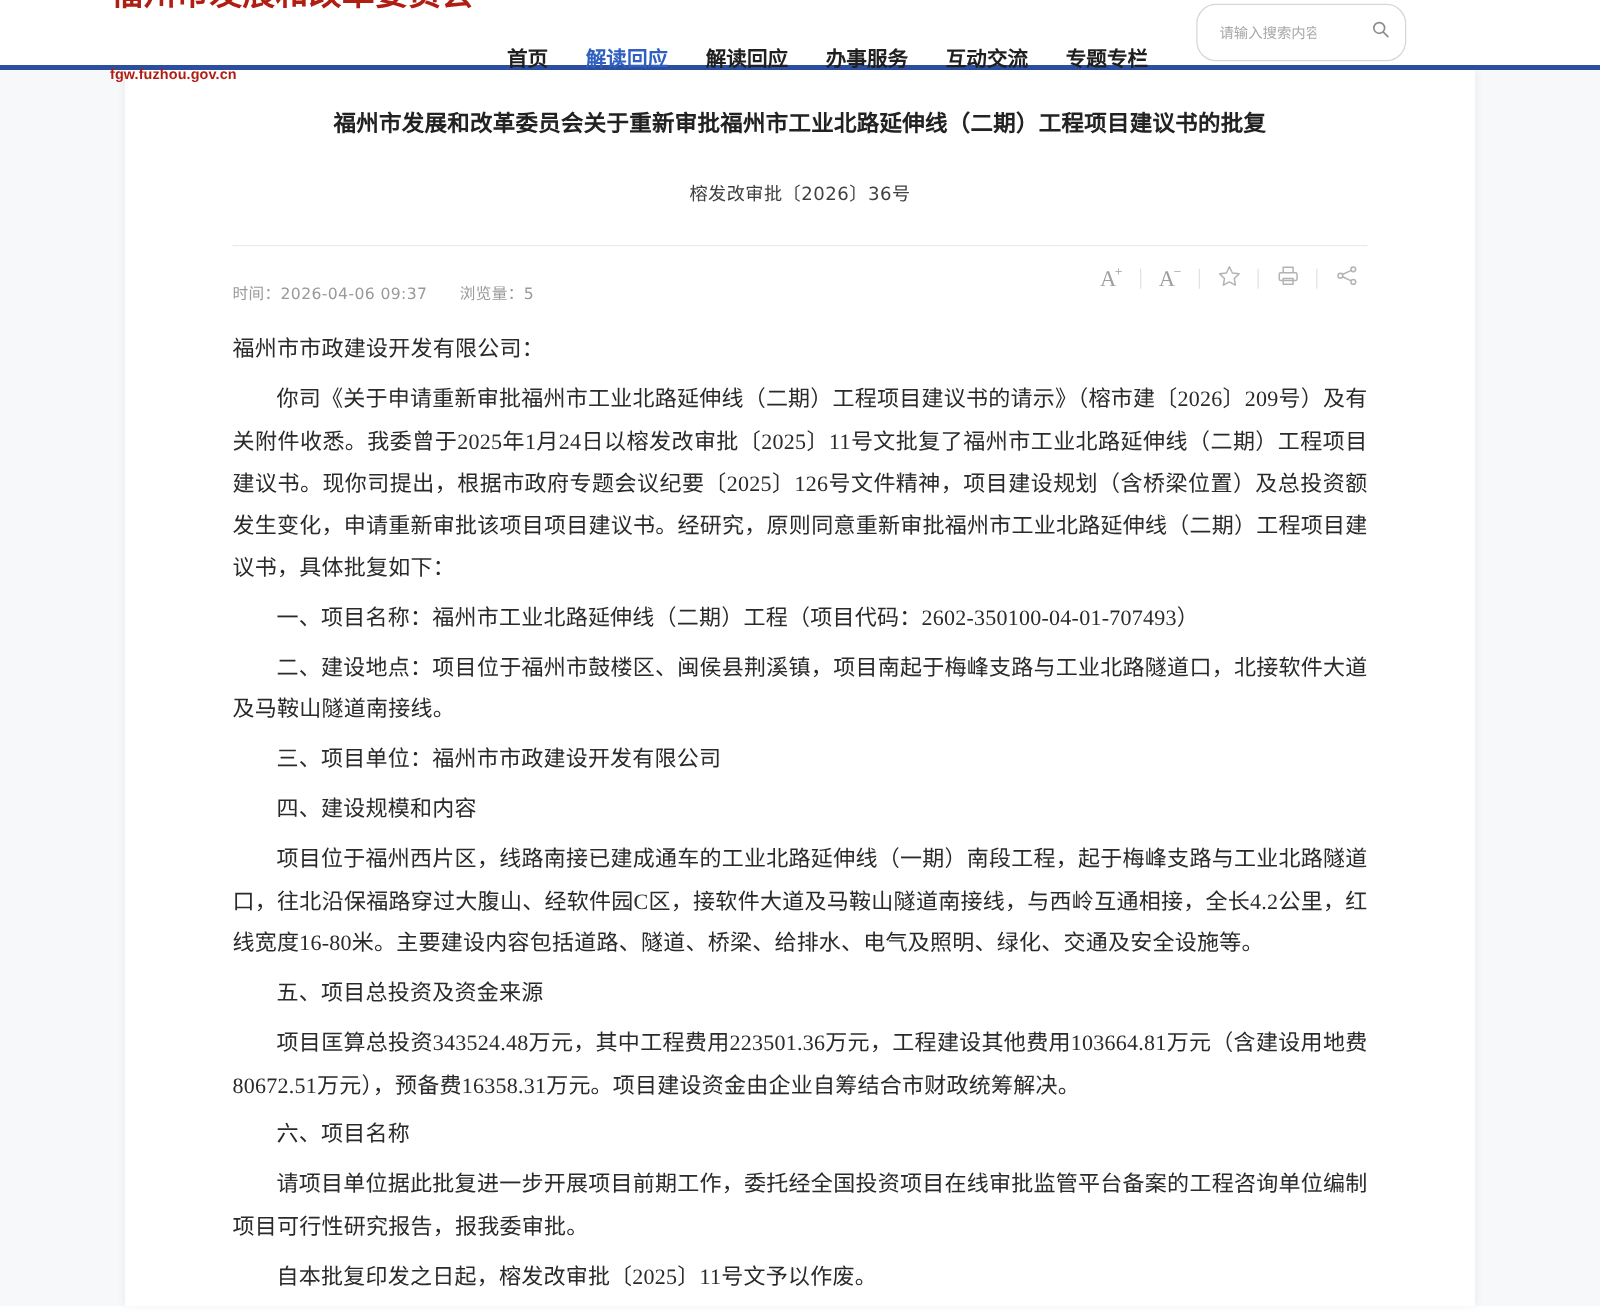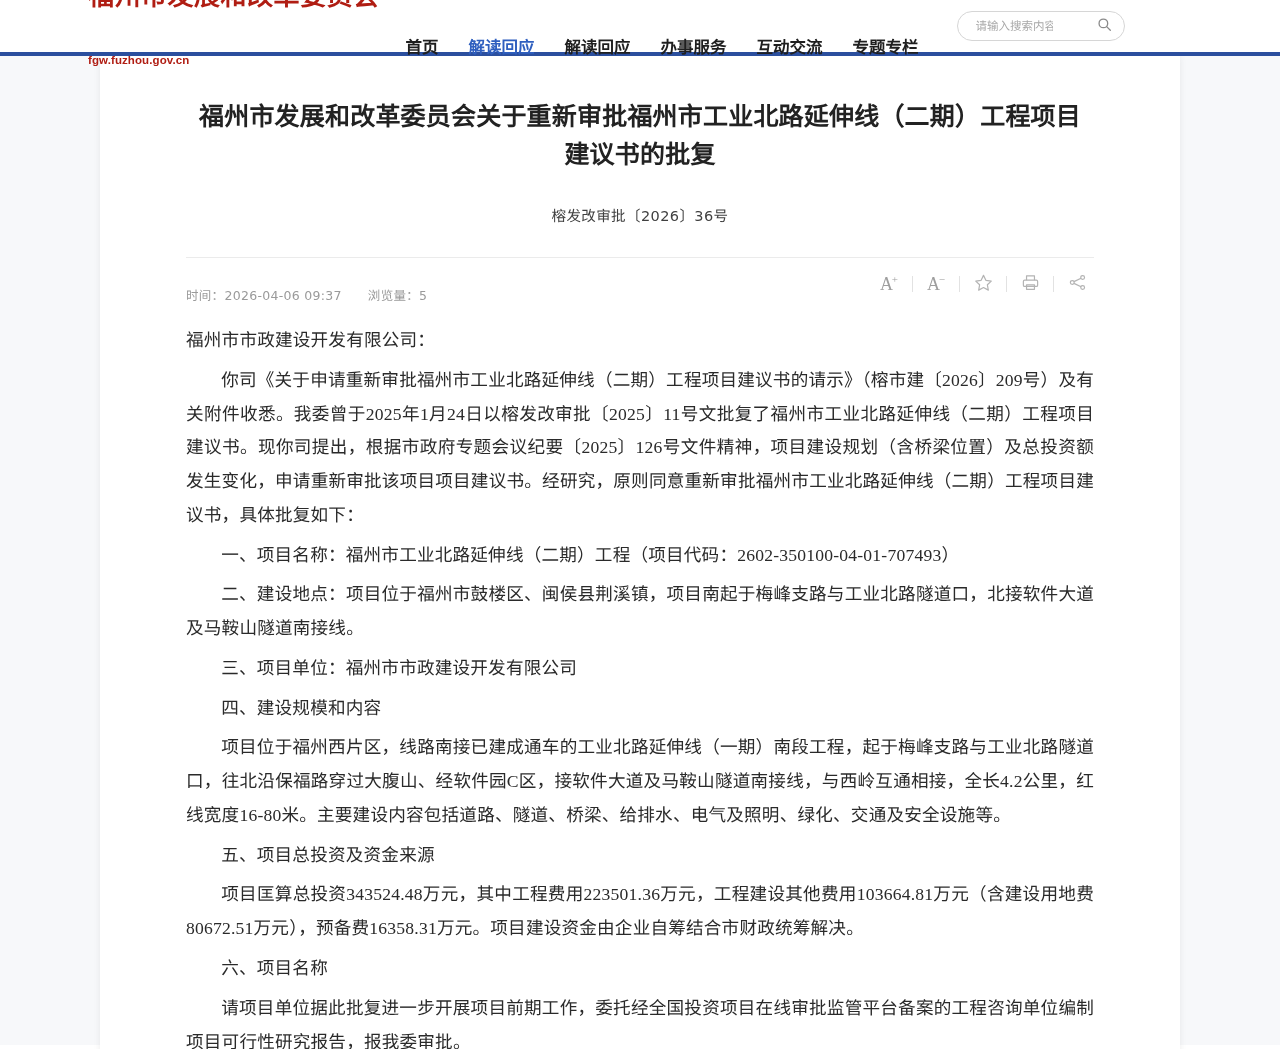--- a/index.html
+++ b/index.html
@@ -66,21 +66,21 @@
     color: #1f1f1f;
     white-space: nowrap;
     cursor: pointer;
     line-height: 1;
   }
   .nav-item.active { color: #2f5fbf; }
 
   .search-box {
     margin-left: 38px;
     width: 168px;
-    height: 30px;
+    height: 46px;
     border: 1px solid #d6d6d6;
     border-radius: 16px;
     display: flex;
     align-items: center;
     padding: 0 12px 0 16px;
     box-sizing: border-box;
     background: #fff;
     gap: 42px;
   }
   .search-input {
@@ -107,26 +107,26 @@
     margin: 0 auto;
     background: #ffffff;
     box-shadow: 0 0 7px rgba(0,0,0,0.07);
     min-height: 100%;
     box-sizing: border-box;
     padding: 30px 86px 0 86px;
   }
 
   .doc-title {
     font-family: "DejaVu Sans", "Liberation Sans", sans-serif;
-    font-size: 25px;
+    font-size: 18px;
     font-weight: bold;
     color: #222;
     text-align: center;
     line-height: 1.52;
-    margin: 12px 4px;
+    margin: 0 4px;
     letter-spacing: 0.2px;
   }
   .doc-number {
     text-align: center;
     font-family: "DejaVu Sans", "Liberation Sans", sans-serif;
     font-size: 14.5px;
     color: #404040;
     margin-top: 30px;
     letter-spacing: 0.4px;
   }

